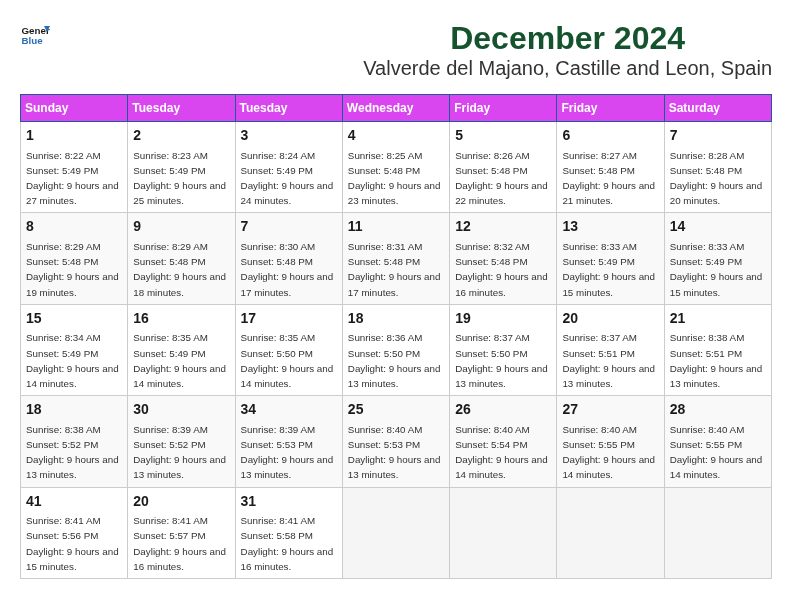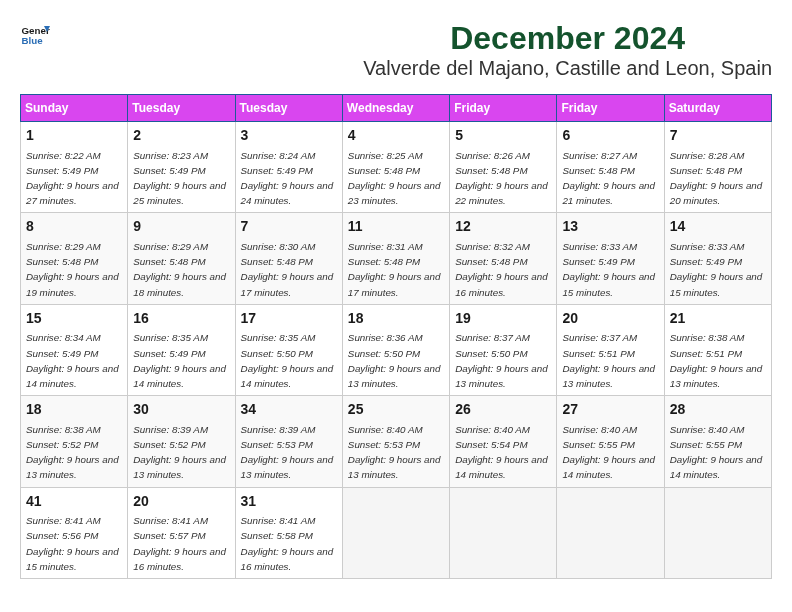--- a/index.html
+++ b/index.html
@@ -67,21 +67,20 @@
       font-size: 14px;
       font-weight: bold;
       color: #1a1a1a;
       display: block;
       margin-bottom: 2px;
     }
     .day-info {
       font-size: 9.8px;
       color: #333;
       line-height: 1.45;
-      font-style: italic;
     }
     tr:nth-child(even) td:not(.empty) {
       background: #f9f9f9;
     }
   </style>
 </head>
 <body>
 
 <div class="header-logo">
   <div class="logo">

